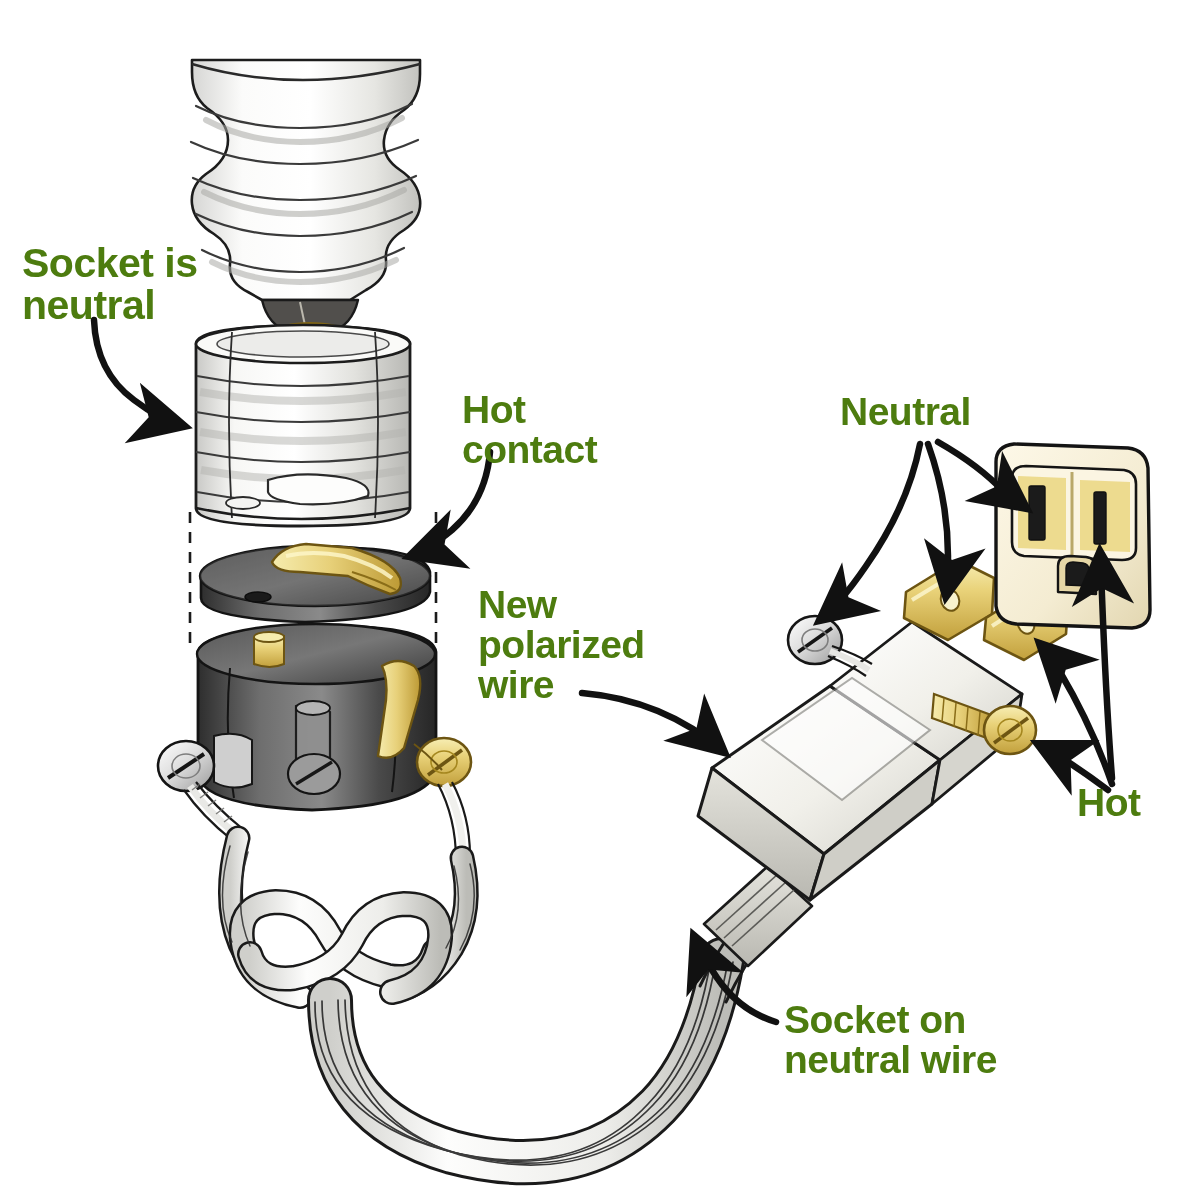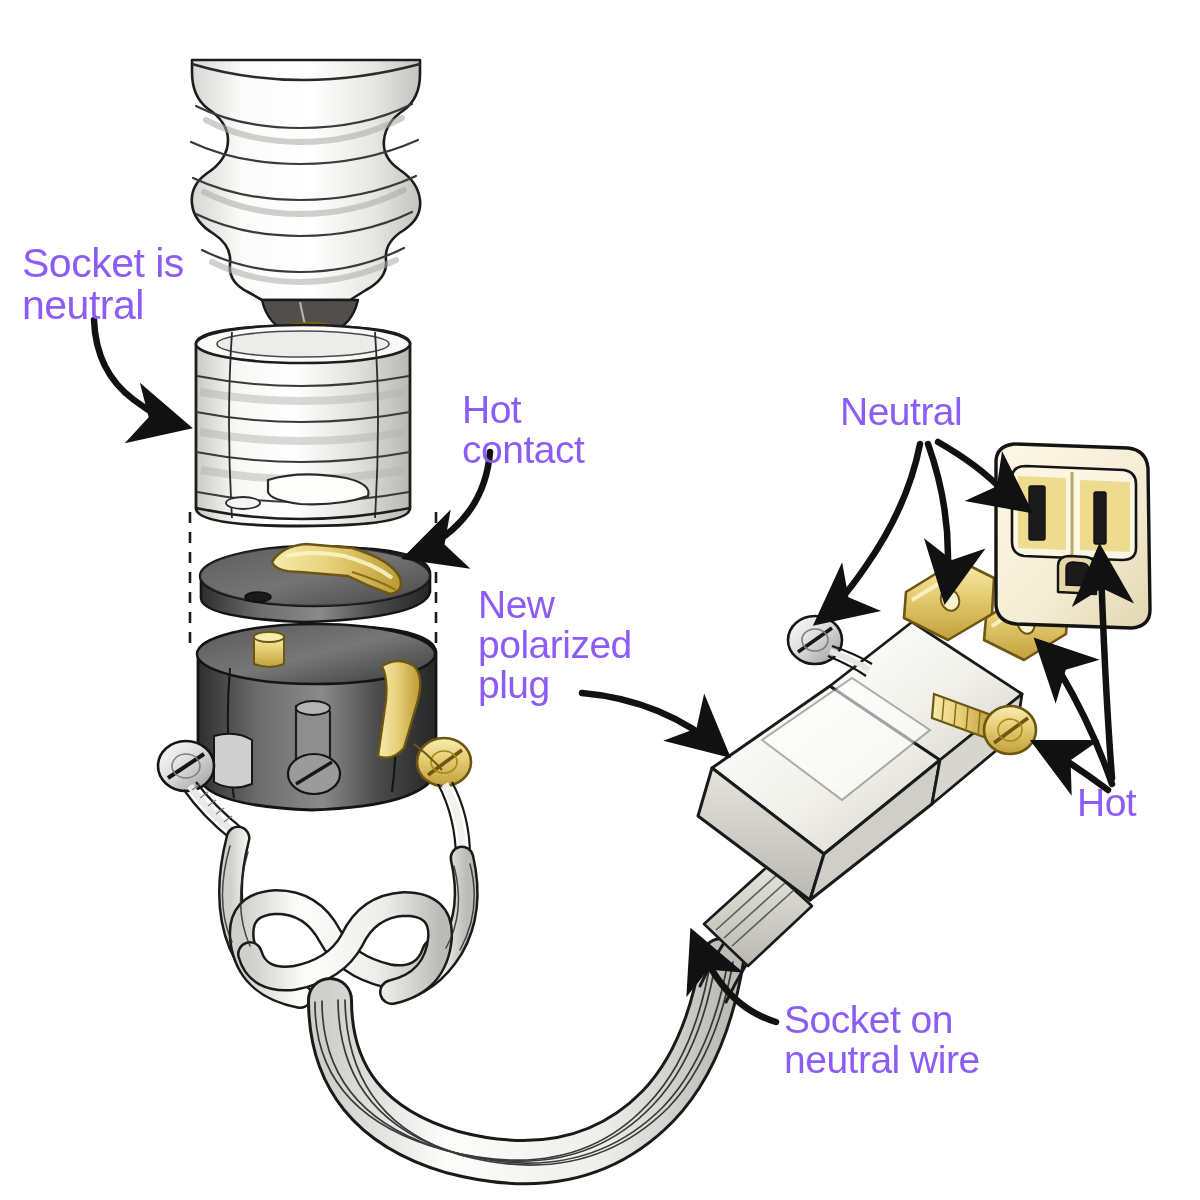--- a/index.html
+++ b/index.html
@@ -6,22 +6,22 @@
   html,body{margin:0;padding:0;background:#ffffff;}
   body{
     font-family:"Liberation Sans", sans-serif;
     width:1200px;height:1200px;overflow:hidden;position:relative;
   }
   #stage{position:relative;width:1200px;height:1200px;background:#fff;}
   #stage svg{position:absolute;top:0;left:0;width:1200px;height:1200px;}
   .lbl{
     position:absolute;
     font-family:"Liberation Sans", sans-serif;
-    font-weight:normal;
-    color:#8b5cf6;
+    font-weight:bold;
+    color:#4d7c0f;
     letter-spacing:-0.5px;
     line-height:1.02;
     white-space:pre;
     -webkit-font-smoothing:antialiased;
   }
   .lbl-socket-neutral{left:22px;top:243px;font-size:41px;}
   .lbl-hot-contact{left:462px;top:390px;font-size:39px;}
   .lbl-new-plug{left:478px;top:585px;font-size:39px;}
   .lbl-neutral{left:840px;top:392px;font-size:39px;}
   .lbl-hot{left:1077px;top:783px;font-size:39px;}
@@ -353,21 +353,21 @@
   </svg>
 
   <div class="lbl lbl-socket-neutral">Socket is
 neutral</div>
 
   <div class="lbl lbl-hot-contact">Hot
 contact</div>
 
   <div class="lbl lbl-new-plug">New
 polarized
-plug</div>
+wire</div>
 
   <div class="lbl lbl-neutral">Neutral</div>
 
   <div class="lbl lbl-hot">Hot</div>
 
   <div class="lbl lbl-marks">Socket on
 neutral wire</div>
 
 </div>
 

